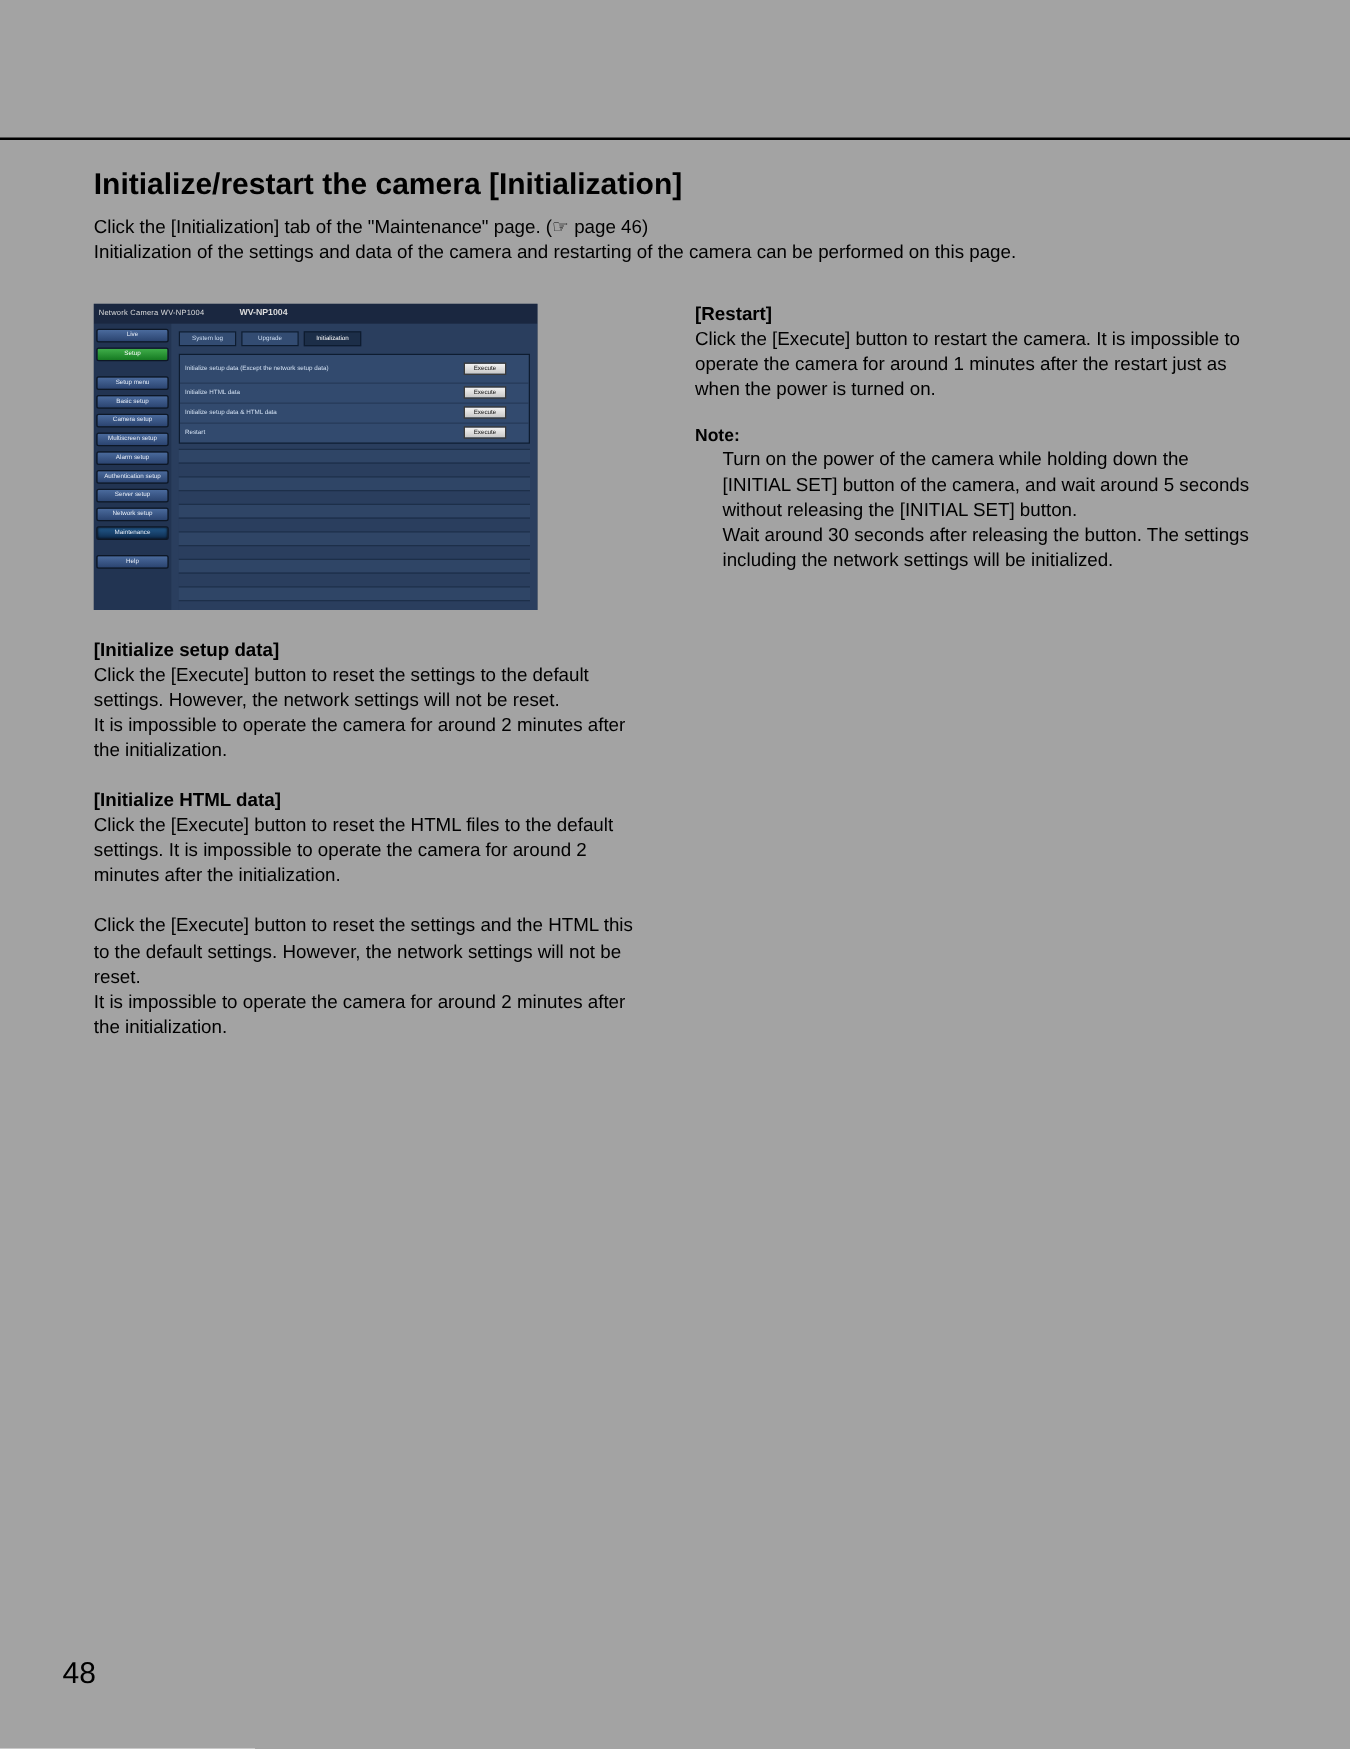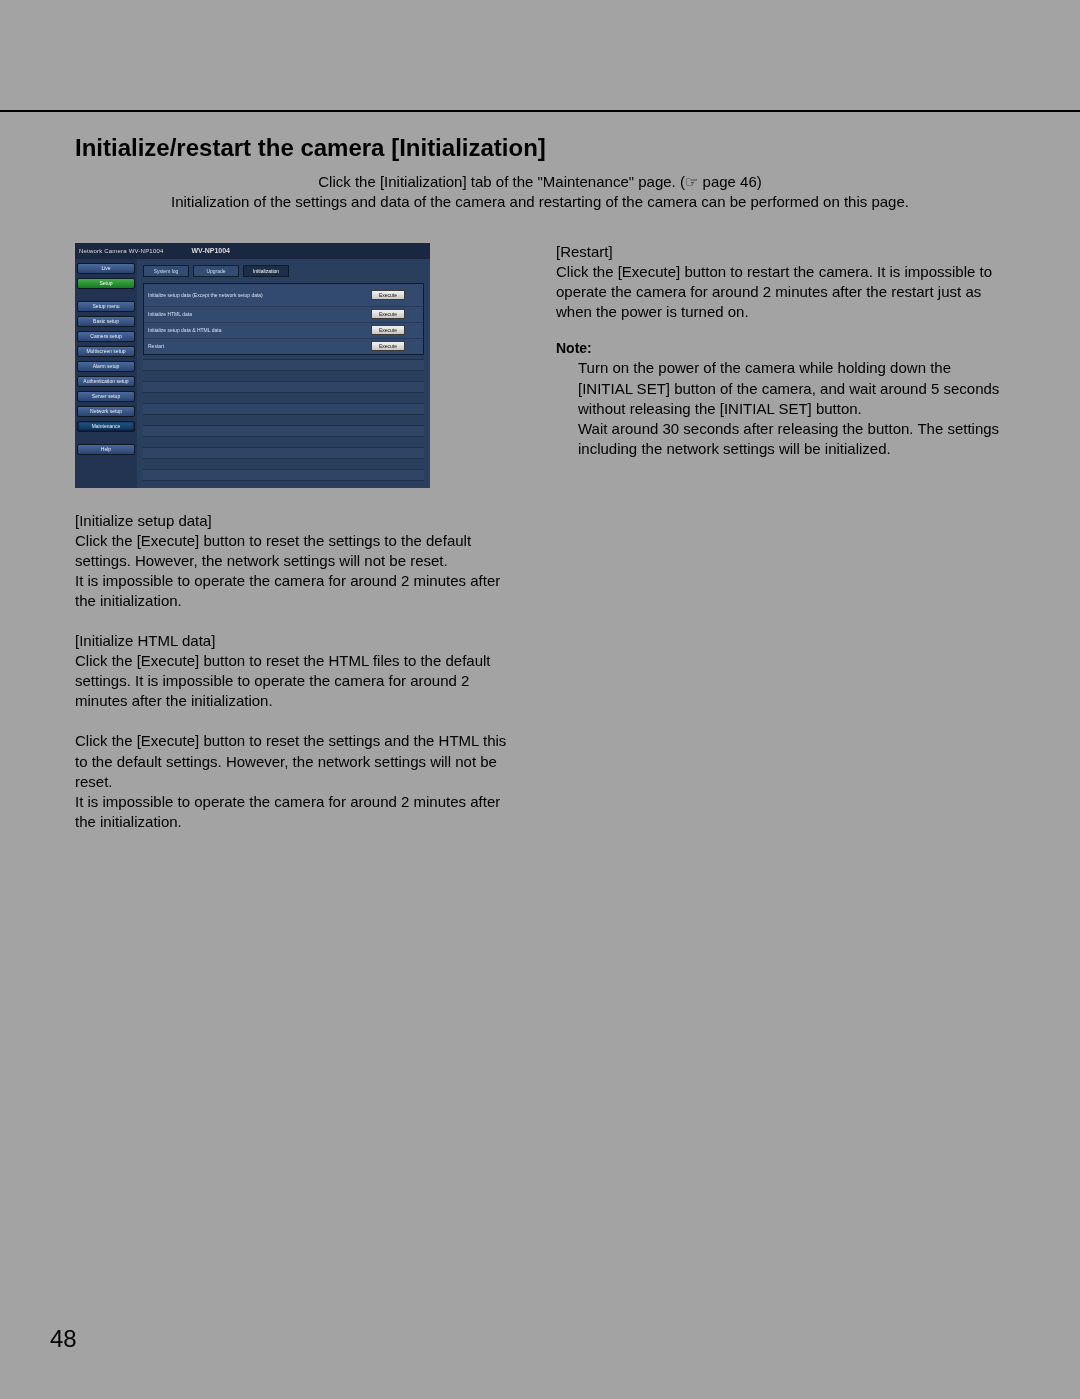--- a/index.html
+++ b/index.html
@@ -11,21 +11,21 @@
   .top-rule {
     position: absolute; left: 0; right: 0; top: 110px; height: 0;
     border-top: 2px solid #000;
   }
   .content {
     position: absolute; left: 75px; right: 75px; top: 134px;
   }
   h1.title {
     font-size: 24px; font-weight: bold; margin-bottom: 10px;
   }
-  p.intro { font-size: 15px; line-height: 1.35; text-align: center; }
+  p.intro { font-size: 15px; line-height: 1.35; }
   .columns {
     display: flex; gap: 36px; margin-top: 30px;
   }
   .col-left { width: 445px; flex: 0 0 445px; }
   .col-right { flex: 1; }
   .screenshot {
     width: 355px; height: 245px; background: #24344e; position: relative;
     margin-bottom: 24px; overflow: hidden;
   }
   .ss-header {
@@ -54,21 +54,21 @@
   .ss-label { flex: 1; color: #d2e0f2; font-size: 5px; padding-left: 4px; line-height: 1.2; }
   .ss-exec {
     width: 34px; height: 10px; margin-right: 18px; background: linear-gradient(#f2f2f2,#c8c8c8);
     border: 1px solid #3a3a3a; font-size: 5px; text-align: center; line-height: 8px; color:#111;
   }
   .ss-stripes { position:absolute; left:6px; right:6px; bottom:6px; top:100px;}
   .ss-stripes div{ height:11px; border-top:1px solid #1d2f49; background:#2a3e5e;}
   .ss-stripes div:nth-child(odd){ background:#2f4566;}
 
   .item-block { margin-bottom: 20px; }
-  .item-title { font-weight: normal; font-size: 15px; margin-bottom: 2px; }
+  .item-title { font-weight: bold; font-size: 15px; margin-bottom: 2px; }
   .item-body { font-size: 15px; line-height: 1.35; }
   .item-body p { margin-bottom: 0; }
   .item-body p + p { margin-top: 0; }
 
   .note-title { font-weight: bold; font-size: 14px; margin-top: 18px; margin-bottom: 2px; }
   .note-body { font-size: 15px; line-height: 1.35; padding-left: 22px; }
 
   .page-number {
     position: absolute; left: 50px; bottom: 46px; font-size: 24px; font-weight: 400;
   }
@@ -173,21 +173,21 @@
             <p>Click the [Execute] button to reset the settings and the HTML this to the default settings. However, the network settings will not be reset.</p>
             <p>It is impossible to operate the camera for around 2 minutes after the initialization.</p>
           </div>
         </div>
       </div>
 
       <div class="col-right">
         <div class="item-block" style="margin-bottom:6px">
           <div class="item-title">[Restart]</div>
           <div class="item-body">
-            <p>Click the [Execute] button to restart the camera. It is impossible to operate the camera for around 2 minutes after the restart just as when the power is turned on.</p>
+            <p>Click the [Execute] button to restart the camera. It is impossible to operate the camera for around 1 minutes after the restart just as when the power is turned on.</p>
           </div>
         </div>
 
         <div class="note-title">Note:</div>
         <div class="note-body">
           <p>Turn on the power of the camera while holding down the [INITIAL SET] button of the camera, and wait around 5 seconds without releasing the [INITIAL SET] button.</p>
           <p>Wait around 30 seconds after releasing the button. The settings including the network settings will be initialized.</p>
         </div>
       </div>
     </div>

